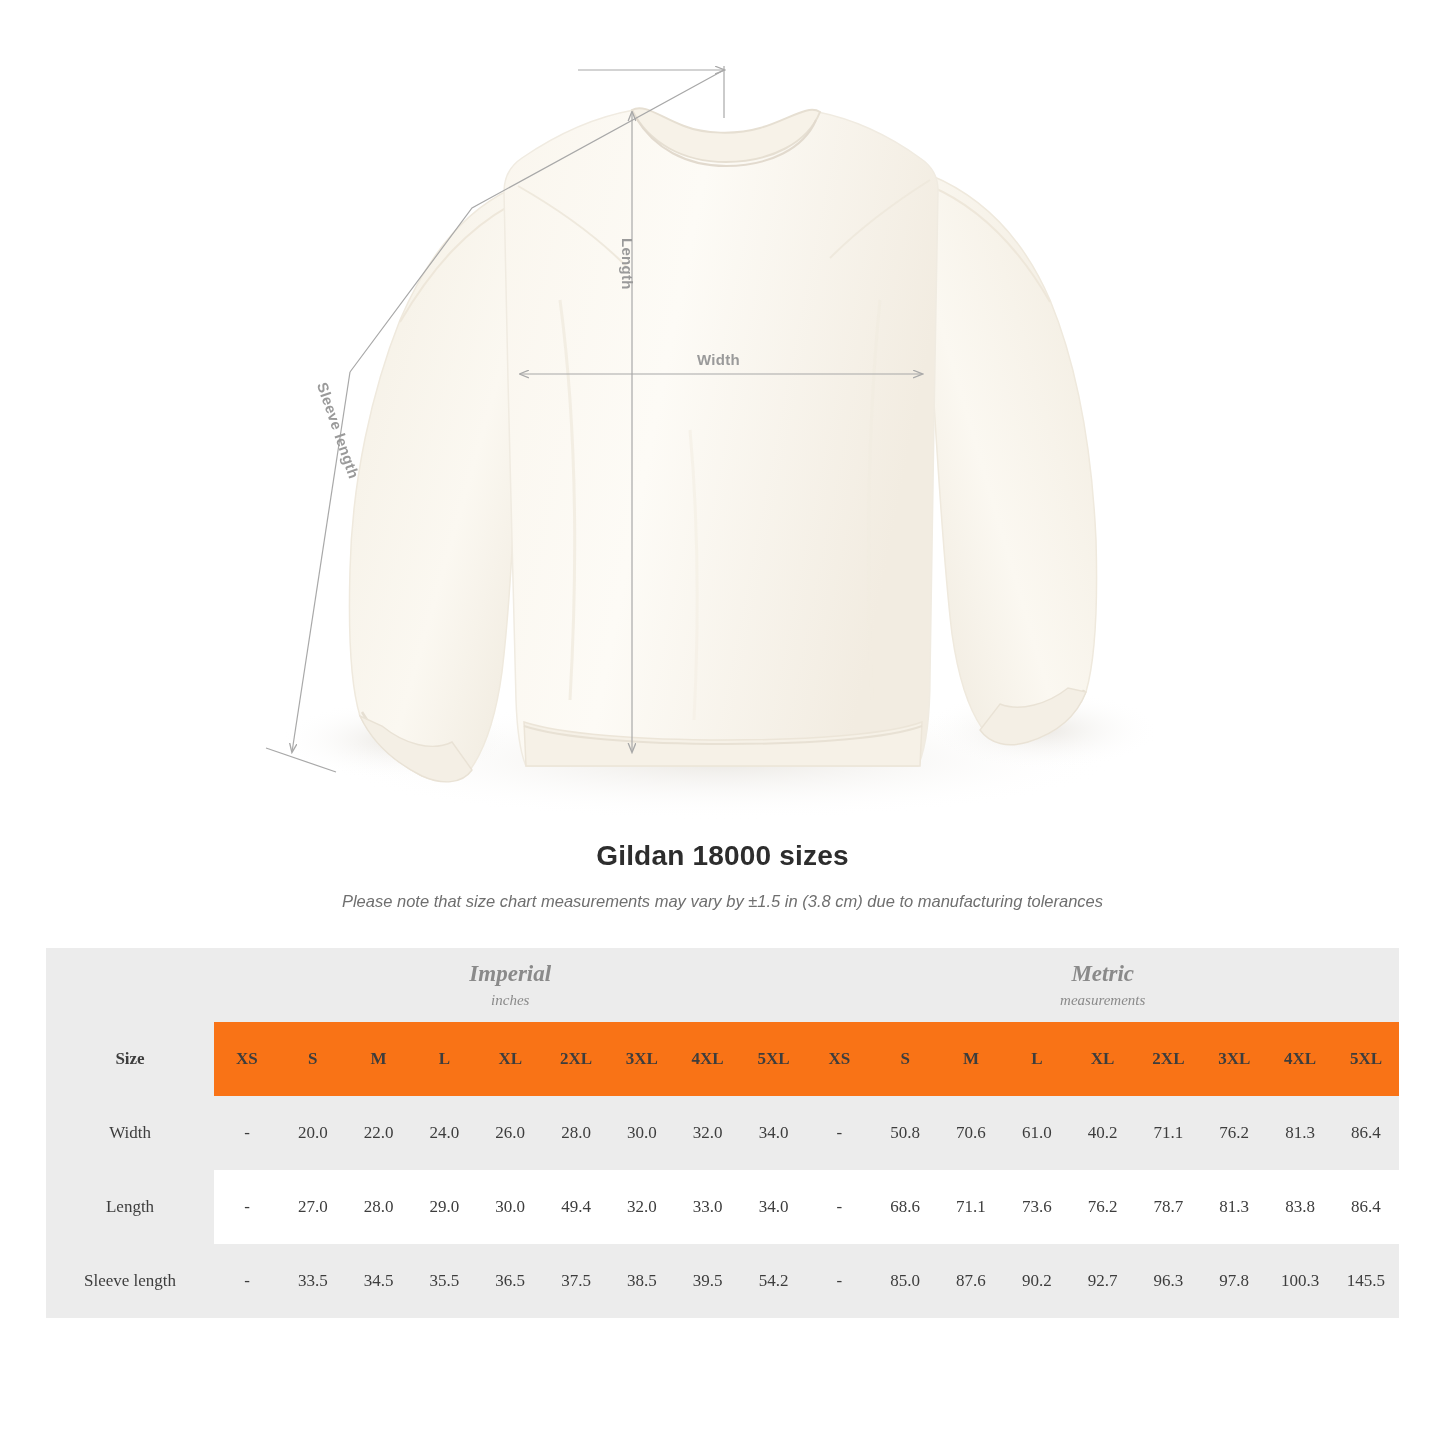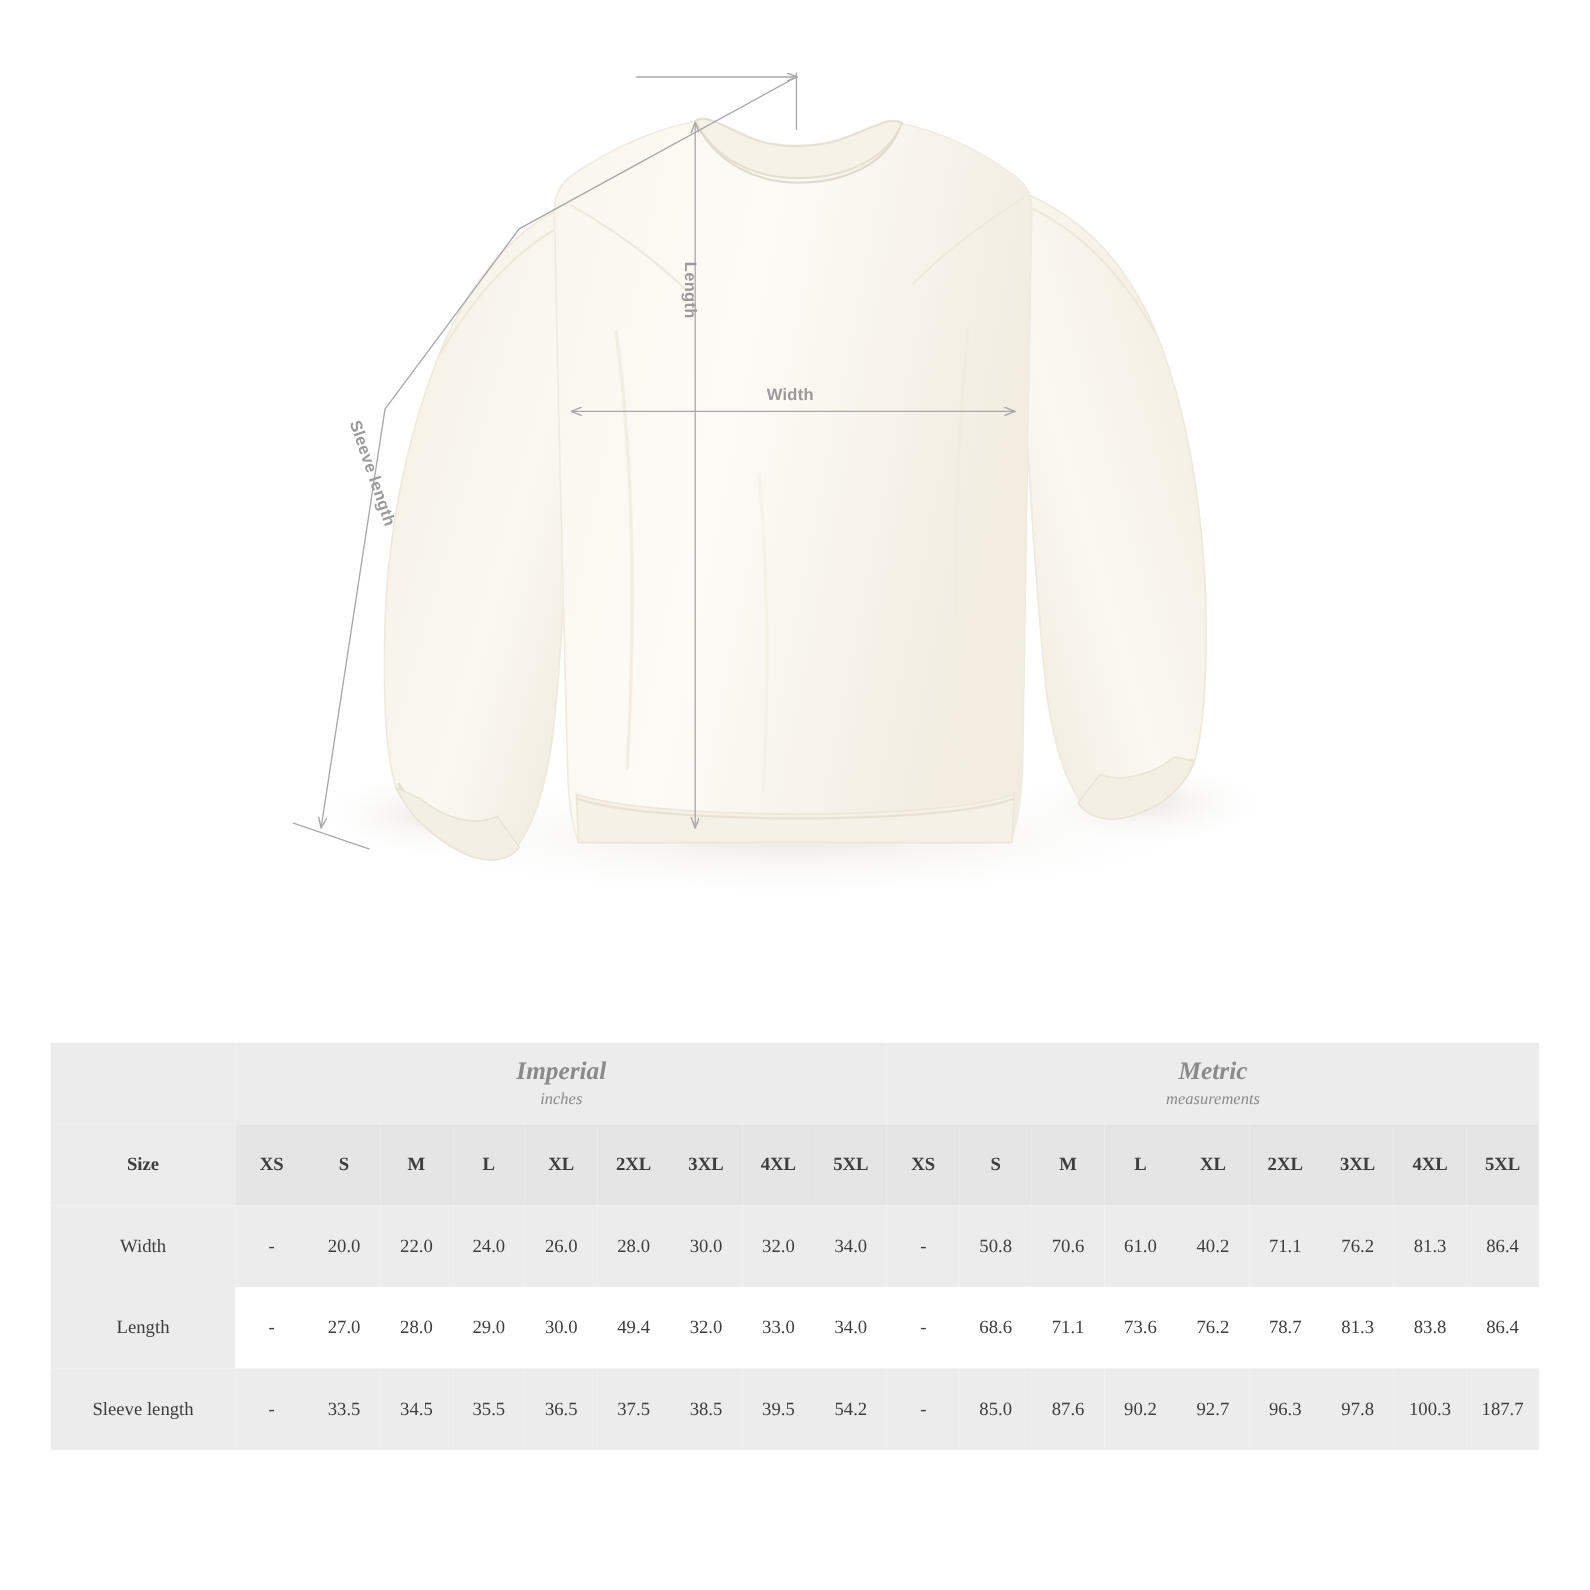--- a/index.html
+++ b/index.html
@@ -131,21 +131,21 @@
   tr.striped td {
     background: #ececec;
   }
   tr.plain td {
     background: #ffffff;
   }
   td.rowlabel {
     background: #ececec !important;
   }
   tr.header-row td {
-    background: #e5e5e5;
+    background: #f97316;
     font-weight: bold;
     font-size: 17px;
   }
   tr.header-row td.rowlabel {
     background: #ececec !important;
   }
   .col-label { width: 168px; }
   .col-cell { width: 65.8px; }
 </style>
 </head>
@@ -243,20 +243,24 @@
       <line x1="724" y1="66" x2="724" y2="118" stroke="#a8a8a8" stroke-width="1.2"></line>
 
       <line x1="266" y1="748" x2="336" y2="772" stroke="#a8a8a8" stroke-width="1.2"></line>
     </svg>
 
     <div class="measure-label label-length">Length</div>
     <div class="measure-label label-width">Width</div>
     <div class="measure-label label-sleeve">Sleeve length</div>
   </div>
 
+  <div class="title-block">
+    <h1 class="chart-title">Gildan 18000 sizes</h1>
+    <div class="chart-note">Please note that size chart measurements may vary by ±1.5 in (3.8 cm) due to manufacturing tolerances</div>
+  </div>
 
   <div class="table-wrap">
     <table class="size-table">
       <colgroup>
         <col class="col-label">
         <col class="col-cell">
           <col class="col-cell">
           <col class="col-cell">
         <col class="col-cell">
           <col class="col-cell">
@@ -365,19 +369,19 @@
           <td>39.5</td>
           <td>54.2</td>
           <td>-</td>
           <td>85.0</td>
           <td>87.6</td>
           <td>90.2</td>
           <td>92.7</td>
           <td>96.3</td>
           <td>97.8</td>
           <td>100.3</td>
-          <td>187.7</td>
+          <td>145.5</td>
         </tr>
       </tbody>
     </table>
   </div>
 
 </div>
 
 </body></html>

